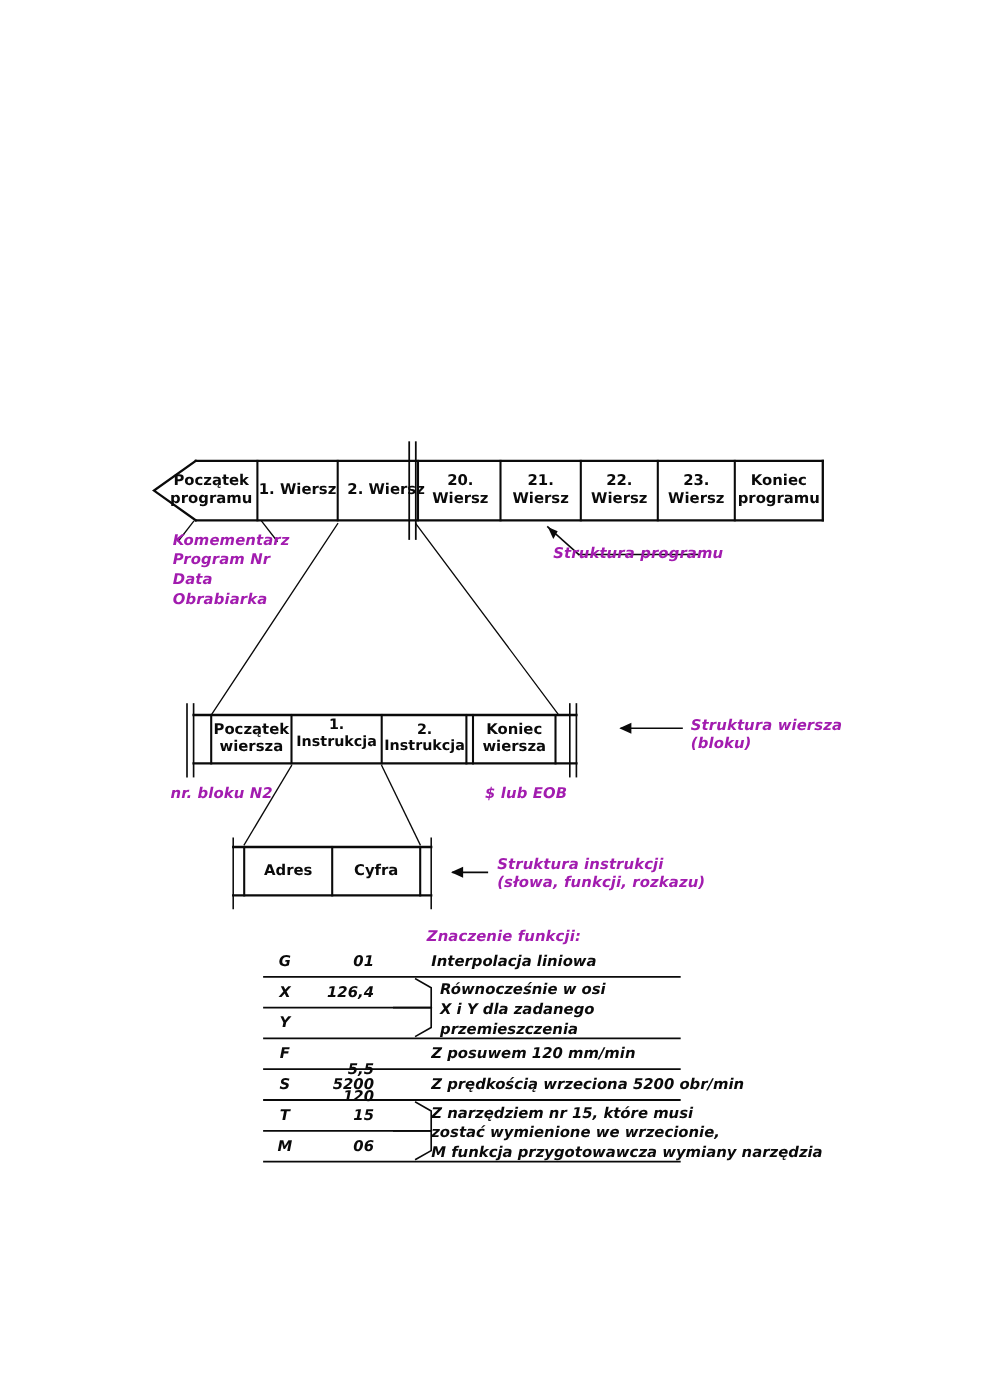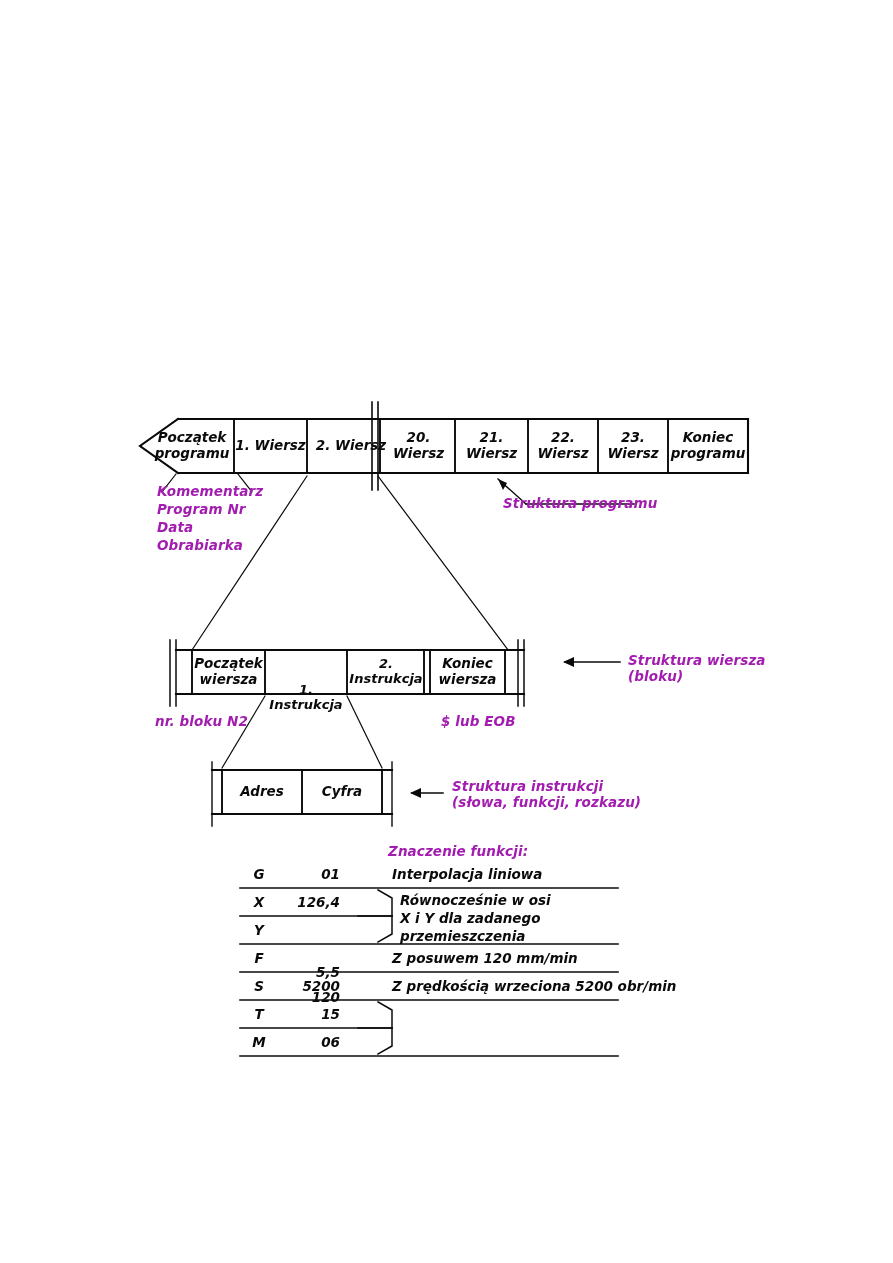--- a/index.html
+++ b/index.html
@@ -11,21 +11,21 @@
   svg#art{position:absolute;left:0;top:0;width:893px;height:1263px;overflow:visible;}
 
   .lbl{
     position:absolute;font-style:italic;font-weight:600;
     font-family:"DejaVu Sans",sans-serif;
     color:#a21caf;white-space:pre;line-height:1.18;
     letter-spacing:.1px;
   }
   .cellbox{
     position:absolute;display:flex;align-items:center;justify-content:center;
-    text-align:center;font-style:italic;font-weight:600;
+    text-align:center;font-weight:600;
     font-size:13.5px;line-height:1.15;color:#0a0a0a;
     box-sizing:border-box;white-space:pre-line;
   }
   .annot{font-size:13.5px;}
   .note{font-size:13.5px;}
   .tbl-cell{
     position:absolute;font-style:italic;font-weight:600;font-size:13.5px;
     color:#0a0a0a;white-space:pre-line;line-height:1.32;
   }
   .tbl-sym{text-align:center;}
@@ -168,21 +168,21 @@
 
   <div class="lbl annot" style="left:157px;top:484px;">Komementarz</div>
   <div class="lbl annot" style="left:157px;top:502px;">Program Nr</div>
   <div class="lbl annot" style="left:157px;top:520px;">Data</div>
   <div class="lbl annot" style="left:157px;top:538px;">Obrabiarka</div>
 
   <div class="lbl annot" style="left:503px;top:464px;margin-top:32px;">Struktura programu</div>
 
   <div class="cellbox" style="left:192px;top:650px;width:73px;height:44px;">Początek
 wiersza</div>
-  <div class="cellbox" style="left:265px;top:680px;width:82px;height:36px;font-size:13px;">1. Instrukcja</div>
+  <div class="cellbox" style="left:265px;top:650px;width:82px;height:36px;font-size:13px;">1. Instrukcja</div>
   <div class="cellbox" style="left:347px;top:650px;width:78px;height:44px;font-size:13px;">2. Instrukcja</div>
   <div class="cellbox" style="left:430px;top:650px;width:75px;height:44px;">Koniec
 wiersza</div>
 
   <div class="lbl note" style="left:155px;top:714px;">nr. bloku N2</div>
   <div class="lbl note" style="left:441px;top:714px;">$ lub EOB</div>
   <div class="lbl annot" style="left:628px;top:653px;">Struktura wiersza
 (bloku)</div>
 
   <div class="cellbox" style="left:222px;top:770px;width:80px;height:44px;">Adres</div>
@@ -213,14 +213,17 @@
   <div class="tbl-cell tbl-sym" style="left:244px;top:978px;width:30px;">S</div>
   <div class="tbl-cell tbl-val" style="left:274px;top:978px;width:66px;">5200</div>
   <div class="tbl-cell" style="left:392px;top:978px;">Z prędkością wrzeciona 5200 obr/min</div>
 
   <div class="tbl-cell tbl-sym" style="left:244px;top:1006px;width:30px;">T</div>
   <div class="tbl-cell tbl-val" style="left:274px;top:1006px;width:66px;">15</div>
 
   <div class="tbl-cell tbl-sym" style="left:244px;top:1034px;width:30px;">M</div>
   <div class="tbl-cell tbl-val" style="left:274px;top:1034px;width:66px;">06</div>
 
+  <div class="tbl-cell" style="left:392px;top:1004px;">Z narzędziem nr 15, które musi
+zostać wymienione we wrzecionie,
+M funkcja przygotowawcza wymiany narzędzia</div>
 
 </div>
 
 </body></html>

